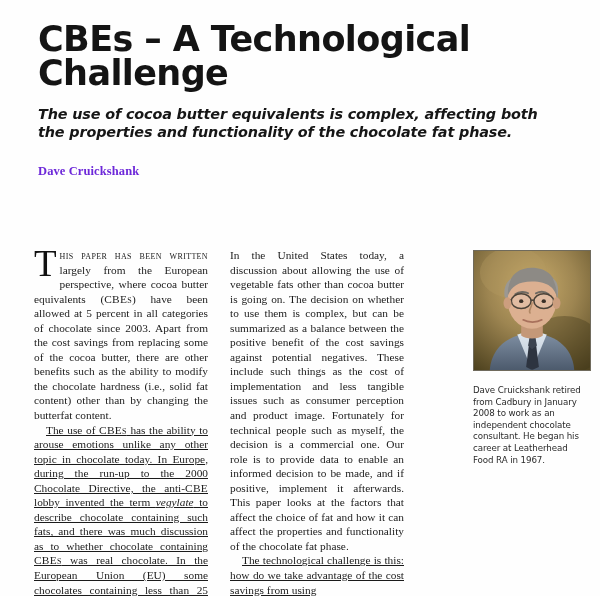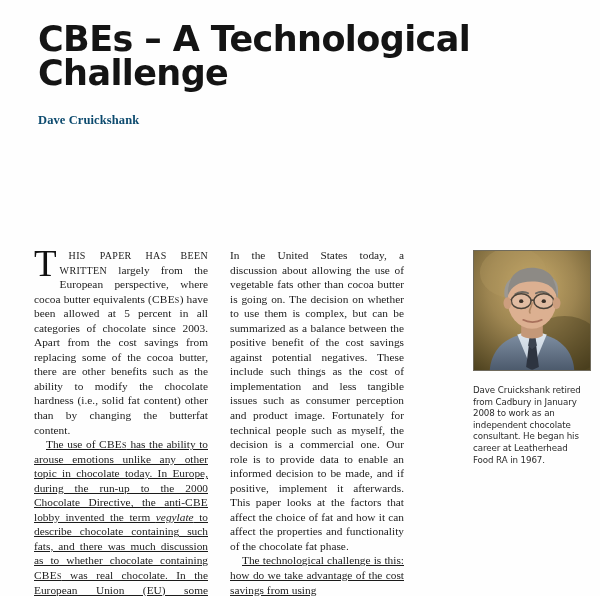--- a/index.html
+++ b/index.html
@@ -50,21 +50,21 @@
     margin: 14px 0 0 0;
     white-space: pre-line;
   }
   .byline {
     margin-top: 22px;
   }
   .byline-name {
     font-family: "Liberation Serif", serif;
     font-weight: bold;
     font-size: 12.5px;
-    color: #0c4a6e;
+    color: #6d28d9;
     letter-spacing: 0.1px;
   }
   .byline-role {
     font-family: "DejaVu Sans", sans-serif;
     font-size: 9.6px;
     color: #3a3a3a;
     margin-top: 2px;
     letter-spacing: -0.1px;
   }
 
@@ -106,22 +106,21 @@
     font-size: 37px;
     line-height: 28px;
     padding: 2px 2px 0 0;
     margin: 0 1px 0 0;
     font-weight: normal;
     color: #111;
   }
   .sc {
     font-variant: small-caps;
     letter-spacing: 0.35px;
-    font-size: 14px;
-    margin-left: 9px;
+    font-size: 11px;
   }
   .scl {
     font-variant: small-caps;
     letter-spacing: 0.3px;
   }
   i, .it { font-style: italic; margin-top: 24px; }
 
   
   .aside {
     position: absolute;
@@ -150,20 +149,22 @@
   }
 </style>
 </head>
 <body>
 
 <div class="page">
 
   <div class="masthead">
     <h1 class="headline">CBEs – A Technological
 Challenge</h1>
+    <div class="deck">The use of cocoa butter equivalents is complex, affecting both
+the properties and functionality of the chocolate fat phase.</div>
     <div class="byline">
       <div class="byline-name">Dave Cruickshank</div>
     </div>
   </div>
 
   <div class="body-area">
 
     <div class="col col-1">
       <p class="noindent"><span class="dropcap">T</span><span class="sc">his paper has been written</span><span> largely from the European perspective, where cocoa butter equivalents (</span><span class="scl">CBEs</span><span>) have been allowed at 5 percent in all categories of chocolate since 2003. Apart from the cost savings from replacing some of the cocoa butter, there are other benefits such as the ability to modify the chocolate hardness (i.e., solid fat content) other than by changing the butterfat content.</span></p>
 

